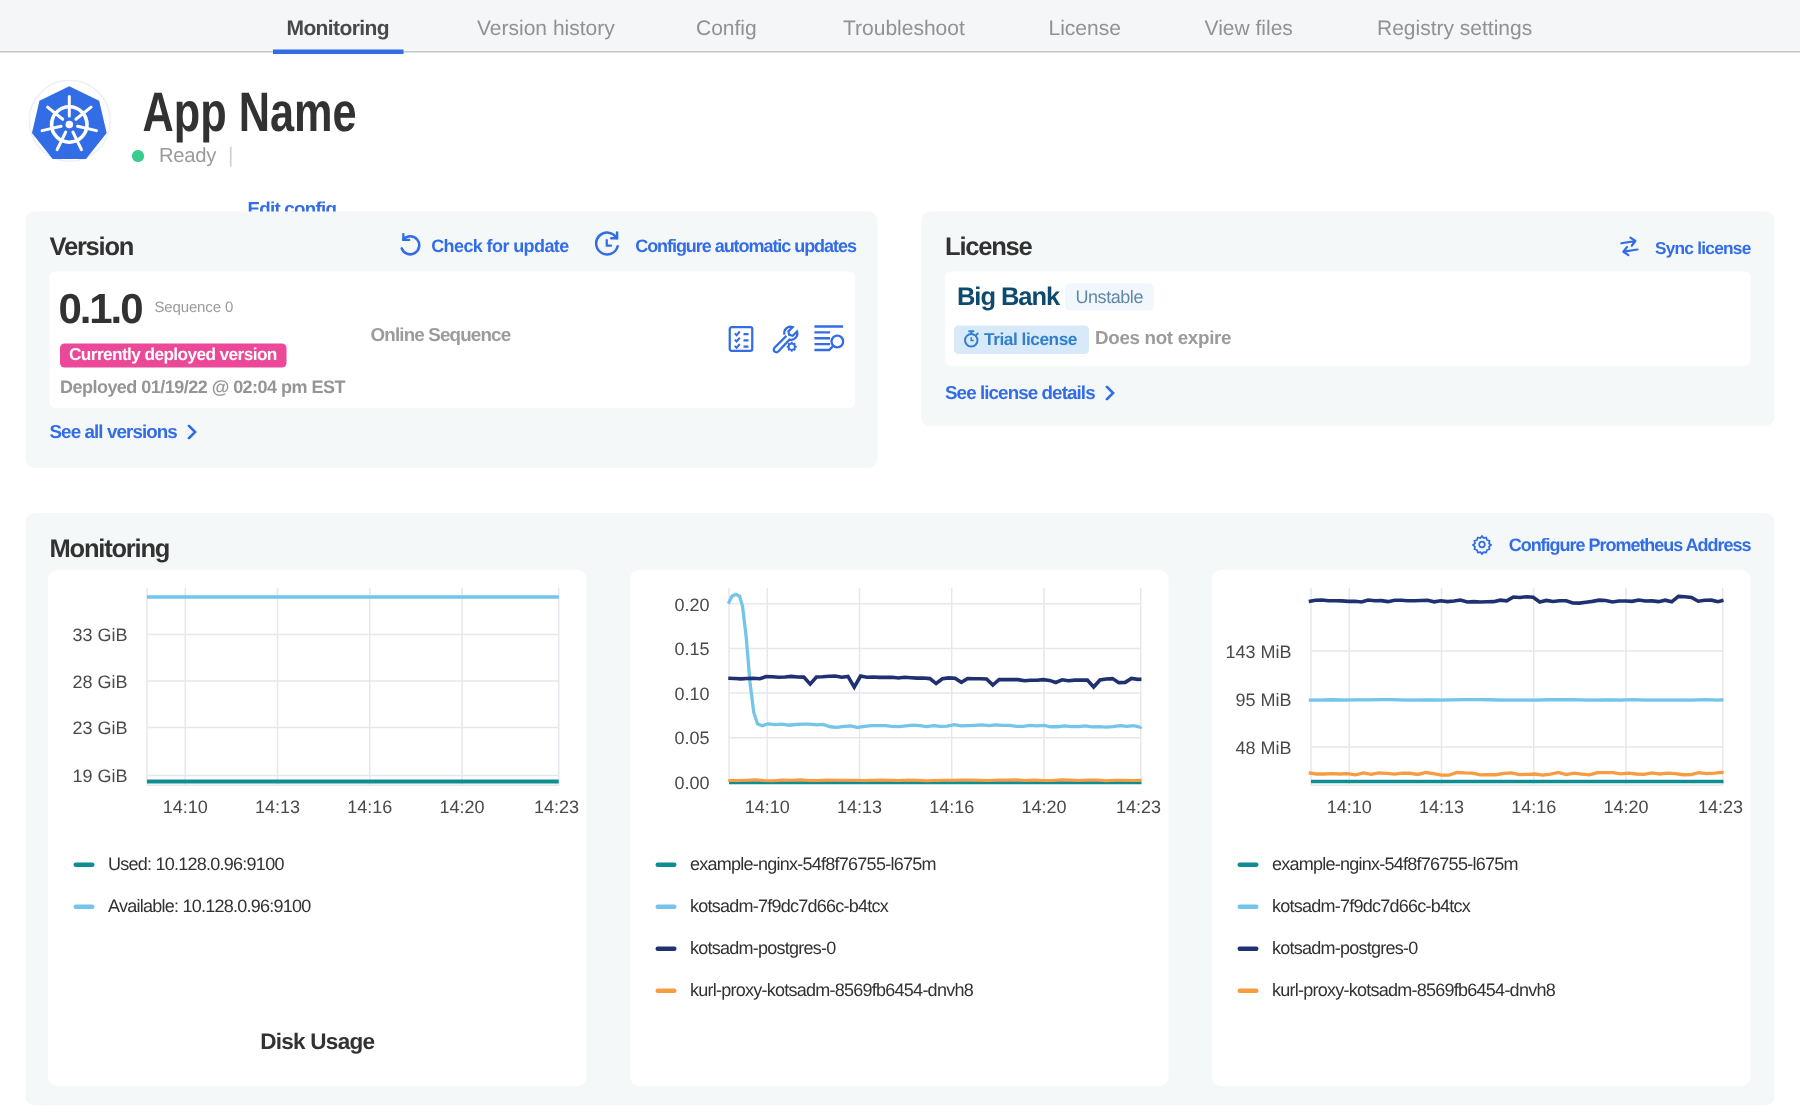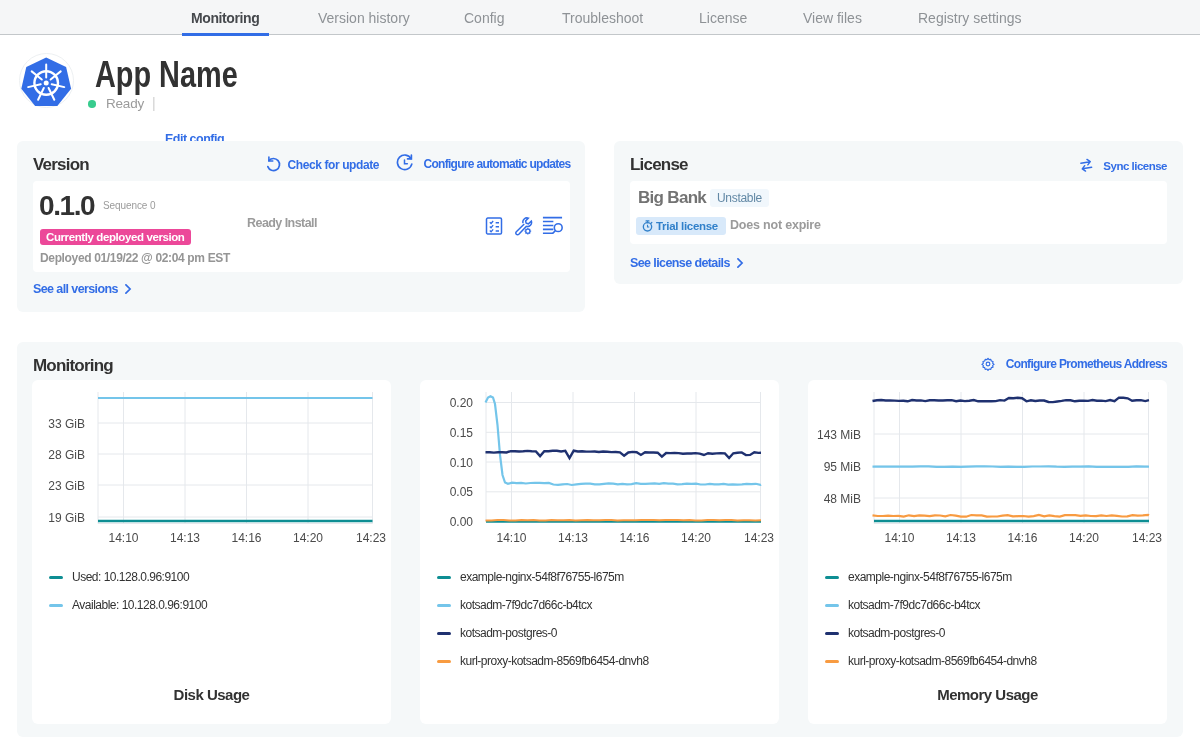--- a/index.html
+++ b/index.html
@@ -85,21 +85,21 @@
           <path d="M15.8 6.2 h4.9 v-4.9"></path>
           <path d="M12 7.6 v4.7 h3.6" stroke-width="1.9"></path>
         </svg>
       <span class="blue" style="margin-left:5px;letter-spacing:-0.7px;">Configure automatic updates</span>
     </div>
     <div class="inner" style="left:16px;top:40px;width:537px;height:91px;">
       <span style="position:absolute;left:6px;top:11px;font-size:28px;font-weight:700;color:#323232;letter-spacing:-1.4px;line-height:28px;">0.1.0</span>
       <span style="position:absolute;left:70px;top:19px;font-size:10px;color:#9b9b9b;letter-spacing:-0.1px;">Sequence 0</span>
       <span class="pill" style="position:absolute;left:7px;top:48px;background:#ec4899;color:#fff;font-size:11.5px;font-weight:700;letter-spacing:-0.4px;line-height:12px;padding:2px 6px;">Currently deployed version</span>
       <span style="position:absolute;left:7px;top:70px;font-size:12px;font-weight:700;color:#959595;letter-spacing:-0.35px;">Deployed 01/19/22 @ 02:04 pm EST</span>
-      <span style="position:absolute;left:214px;top:35px;font-size:12.5px;font-weight:700;color:#9b9b9b;letter-spacing:-0.55px;">Ready Install</span>
+      <span style="position:absolute;left:214px;top:35px;font-size:12.5px;font-weight:700;color:#9b9b9b;letter-spacing:-0.55px;">Online Sequence</span>
       <span style="position:absolute;left:451px;top:35px;">
         <svg width="20" height="20" viewBox="0 0 24 24" fill="none" stroke="#326de6" stroke-width="1.8">
             <rect x="3" y="2.5" width="18" height="19" rx="1.5"></rect>
             <path d="M7 7.5 l1.5 1.5 l2.5 -3" stroke-width="1.6"></path>
             <path d="M7 12.5 l1.5 1.5 l2.5 -3" stroke-width="1.6"></path>
             <path d="M7 17.5 l1.5 1.5 l2.5 -3" stroke-width="1.6"></path>
             <path d="M14 8 h4 M14 13 h4 M14 18 h4" stroke-width="1.8"></path>
           </svg></span>
       <span style="position:absolute;left:480px;top:35px;">
         <svg width="20" height="20" viewBox="0 0 24 24" fill="none" stroke="#326de6" stroke-width="1.8">
@@ -127,21 +127,21 @@
     <div style="position:absolute;right:16px;top:15px;white-space:nowrap;">
       <svg class="icon" width="14.5" height="14.5" viewBox="0 0 18 18" fill="none" stroke="#326de6" stroke-width="1.8" stroke-linecap="round" stroke-linejoin="round" style="vertical-align:-2.5px;">
           <g transform="rotate(-9 9 9)">
             <path d="M2.8 5.4 h11.6 M11 2 l3.6 3.4 -3.6 3.4"></path>
             <path d="M15.2 12.6 h-11.6 M7 9.2 l-3.6 3.4 3.6 3.4"></path>
           </g>
         </svg>
       <span class="blue" style="margin-left:5px;font-size:11.5px;letter-spacing:-0.5px;">Sync license</span>
     </div>
     <div class="inner" style="left:16px;top:40px;width:537px;height:63px;">
-      <span style="position:absolute;left:8px;top:7px;font-size:17px;font-weight:700;color:#737373;letter-spacing:-0.7px;">Big Bank</span>
+      <span style="position:absolute;left:8px;top:7px;font-size:17px;font-weight:700;color:#0c4a6e;letter-spacing:-0.7px;">Big Bank</span>
       <span class="pill" style="position:absolute;left:80px;top:8px;background:#f1f7fc;color:#6288a5;font-size:12px;letter-spacing:-0.3px;line-height:13px;padding:2.5px 7px;">Unstable</span>
       <span class="pill" style="position:absolute;left:6px;top:36px;background:#d8e9fa;color:#3180ca;font-size:11.5px;font-weight:700;letter-spacing:-0.3px;line-height:13px;padding:2.5px 8px 2.5px 6px;">
         <svg class="icon" width="11" height="12" viewBox="0 0 14 15" fill="none" stroke="#3180ca" stroke-width="1.7" style="margin-right:3px;vertical-align:-2px;">
             <circle cx="7" cy="8.6" r="5.3"></circle>
             <path d="M5.2 1 h3.6 M7 1 v2.3 M11.2 4.2 l1.3-1.3" stroke-linecap="round"></path>
             <path d="M7 6 v2.8 h2.2" stroke-width="1.4"></path>
           </svg>Trial license</span>
       <span style="position:absolute;left:100px;top:37px;font-size:12.5px;font-weight:700;color:#9b9b9b;letter-spacing:-0.2px;">Does not expire</span>
     </div>
     <div style="position:absolute;left:16px;top:112px;white-space:nowrap;"><span class="blue" style="font-size:12.5px;letter-spacing:-0.6px;">See license details</span>
@@ -238,16 +238,15 @@
         <polyline points="64.5,135.3 69.7,136.0 74.9,136.0 80.1,135.7 85.3,136.0 90.5,135.8 95.7,136.6 100.9,135.3 106.1,136.2 111.3,135.3 116.5,135.6 121.7,136.1 126.9,135.4 132.1,135.5 137.3,136.3 142.5,135.0 147.7,135.7 152.9,136.7 158.1,136.7 163.3,135.0 168.5,135.3 173.7,135.4 178.9,136.6 184.1,136.5 189.3,136.5 194.5,135.6 199.7,135.2 204.9,136.4 210.1,136.2 215.3,136.0 220.5,136.7 225.7,136.1 230.9,134.9 236.1,136.4 241.3,135.4 246.5,136.1 251.7,136.6 256.9,135.1 262.1,135.1 267.3,135.1 272.5,135.9 277.7,135.4 282.9,136.0 288.1,136.2 293.3,135.3 298.5,136.0 303.7,135.4 308.9,135.8 314.1,136.5 319.3,136.4 324.5,135.1 329.7,135.7 334.9,135.4 340.1,134.9 341.0,135.4" stroke="#f89b41" stroke-width="2.2" fill="none"></polyline>
         <polyline points="64.5,86.7 72.5,86.7 80.5,86.5 88.5,86.7 96.5,86.6 104.5,86.6 112.5,86.4 120.5,86.4 128.5,86.8 136.5,86.8 144.5,86.6 152.5,86.8 160.5,86.6 168.5,86.4 176.5,86.4 184.5,86.5 192.5,86.8 200.5,86.7 208.5,86.8 216.5,86.8 224.5,86.5 232.5,86.5 240.5,86.4 248.5,86.7 256.5,86.8 264.5,86.6 272.5,86.7 280.5,86.4 288.5,86.8 296.5,86.8 304.5,86.8 312.5,86.8 320.5,86.8 328.5,86.4 336.5,86.7 341.0,86.6" stroke="#74c5ea" stroke-width="2.2" fill="none"></polyline>
         <polyline points="64.5,21.0 68.9,20.2 73.3,20.0 77.7,20.5 82.1,20.5 86.5,20.6 90.9,20.9 95.3,20.8 99.7,21.3 104.1,20.0 108.5,20.5 112.9,20.4 117.3,21.1 121.7,20.2 126.1,20.2 130.5,20.5 134.9,20.5 139.3,20.3 143.7,20.2 148.1,21.2 152.5,20.5 156.9,21.1 161.3,20.7 165.7,20.0 170.1,21.3 174.5,21.1 178.9,21.3 183.3,21.2 187.7,21.1 192.1,20.1 196.5,20.6 200.9,18.0 205.3,18.3 209.7,17.8 214.1,18.2 218.5,21.3 222.9,20.3 227.3,21.0 231.7,20.5 236.1,20.5 240.5,22.0 244.9,22.1 249.3,21.5 253.7,20.9 258.1,20.1 262.5,20.3 266.9,21.3 271.3,20.7 275.7,20.7 280.1,20.9 284.5,20.0 288.9,20.7 293.3,20.6 297.7,21.1 302.1,20.1 306.5,21.2 310.9,17.6 315.3,17.8 319.7,18.3 324.1,20.8 328.5,20.2 332.9,20.1 337.3,21.1 341.0,20.2" stroke="#1f3170" stroke-width="2.4" fill="none"></polyline>
       </svg>
       <div class="legend">
         <div class="row" style="top:2px;"><span class="dash" style="background:#0e8e93;"></span><span class="lbl">example-nginx-54f8f76755-l675m</span></div>
         <div class="row" style="top:30px;"><span class="dash" style="background:#74c5ea;"></span><span class="lbl">kotsadm-7f9dc7d66c-b4tcx</span></div>
         <div class="row" style="top:58px;"><span class="dash" style="background:#1f3170;"></span><span class="lbl">kotsadm-postgres-0</span></div>
         <div class="row" style="top:86px;"><span class="dash" style="background:#f89b41;"></span><span class="lbl">kurl-proxy-kotsadm-8569fb6454-dnvh8</span></div>
       </div>
-      <div class="chart-title">Memory Usage</div>
     </div>
   </div>
 </div>
 
 </body></html>

